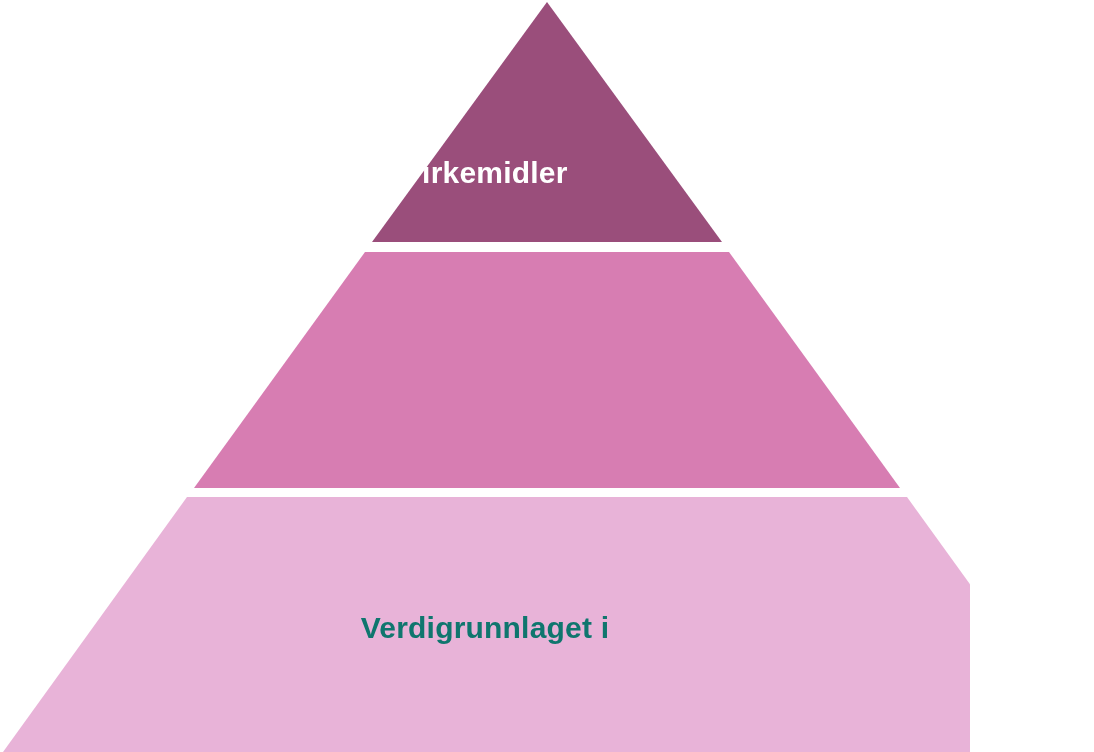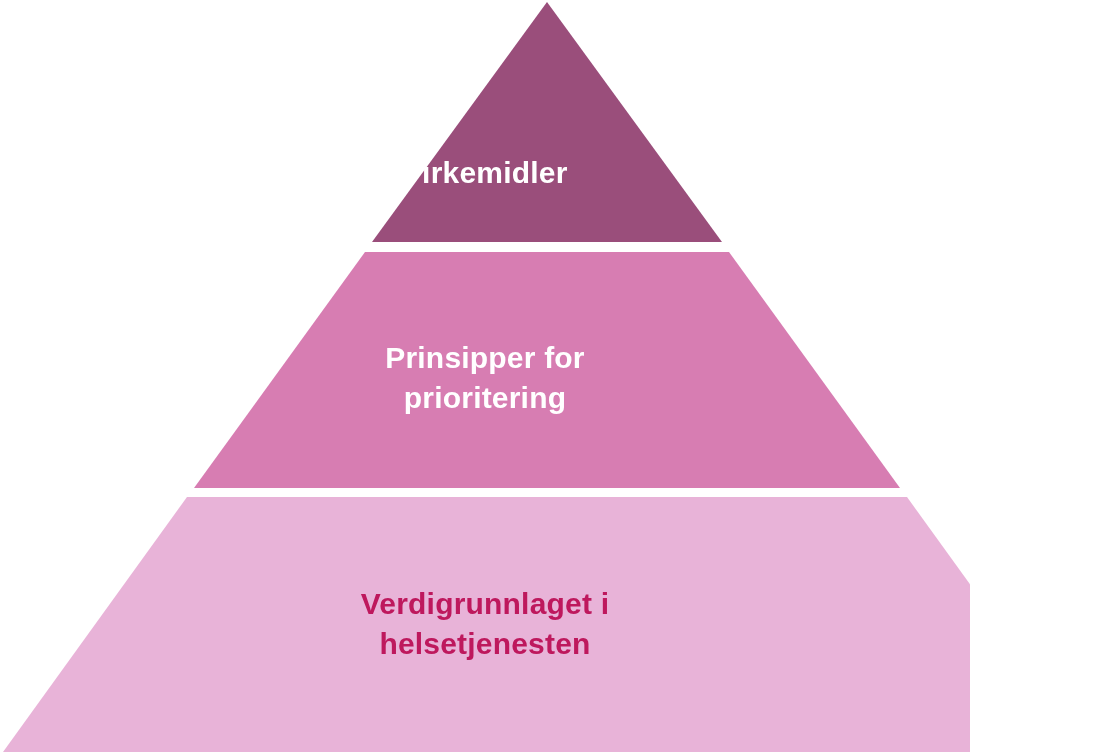--- a/index.html
+++ b/index.html
@@ -30,40 +30,35 @@
     text-align: center;
     font-size: 30px;
     font-weight: 600;
     line-height: 40px;
     letter-spacing: 0.2px;
     pointer-events: none;
   }
   .tier-label .line { display: block; }
   .label-top    { top: 153px; color: #ffffff; }
   .label-middle { top: 338px; color: #ffffff; }
-  .label-bottom { top: 584px; color: #be185d; }
+  .label-bottom { top: 608px; color: #0f766e; }
 </style>
 </head>
 <body>
 
 <div class="stage">
 
   <svg class="pyramid-svg" viewBox="0 0 1094 752" xmlns="http://www.w3.org/2000/svg">
     <polygon points="547,2 722,242 372,242" fill="#9a4e7b"></polygon>
     <polygon points="365,252 729,252 900,488 194,488" fill="#d77db2"></polygon>
     <polygon points="187,497 907,497 1091,752 3,752" fill="#e8b3d8"></polygon>
   </svg>
 
   <div class="tier-label label-top">
     <span class="line">Virkemidler</span>
   </div>
 
-  <div class="tier-label label-middle">
-    <span class="line">Prinsipper for</span>
-    <span class="line">prioritering</span>
-  </div>
 
   <div class="tier-label label-bottom">
     <span class="line">Verdigrunnlaget i</span>
-    <span class="line">helsetjenesten</span>
   </div>
 
 </div>
 
 </body></html>

